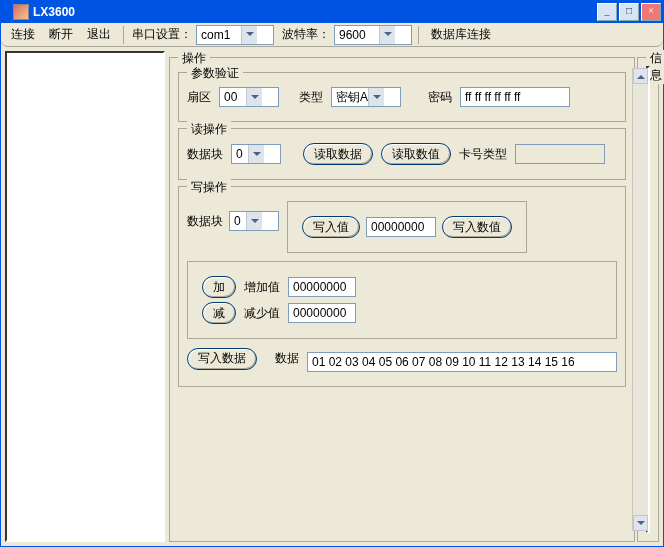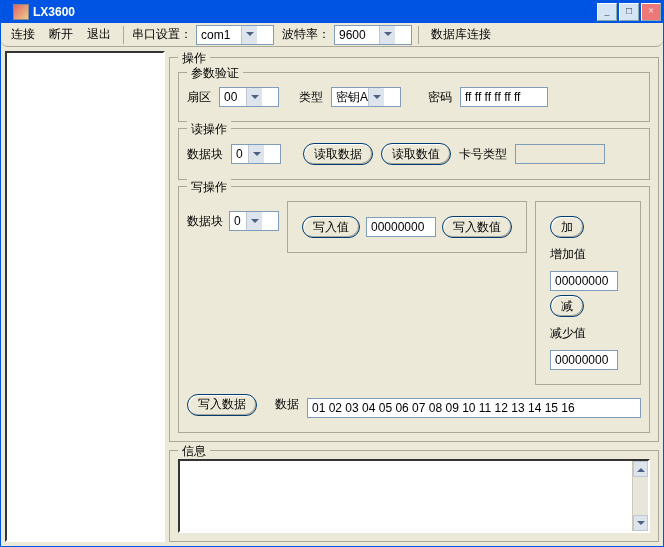--- a/index.html
+++ b/index.html
@@ -97,21 +97,21 @@
 .leftlist {
   width: 160px;
   height: 100%;
   background: #fff;
   border: 2px inset #fff;
   border-top-color:#888; border-left-color:#888;
 }
 .rightpane {
   flex: 1;
   display: flex;
-  flex-direction: column;
+  flex-direction: row;
   gap: 2px;
 }
 .groupbox {
   border: 1px solid #aca899;
   padding: 8px 8px 8px 8px;
   margin-top: 6px;
   position: relative;
 }
 .groupbox > .legend {
   position: absolute;
@@ -227,21 +227,21 @@
             <div class="combo" style="width:60px">
               <span class="val">00</span>
               <span class="arrow"></span>
             </div>
             <span class="lbl" style="margin-left:12px">类型</span>
             <div class="combo" style="width:70px">
               <span class="val">密钥A</span>
               <span class="arrow"></span>
             </div>
             <span class="lbl" style="margin-left:19px">密码</span>
-            <input class="input" style="width: 88px;" value="ff ff ff ff ff ff">
+            <input class="input" style="width: 110px;" value="ff ff ff ff ff ff">
           </div>
         </div>
 
         <div class="groupbox">
           <div class="legend">读操作</div>
           <div class="row">
             <span class="lbl">数据块</span>
             <div class="combo" style="width:50px">
               <span class="val">0</span>
               <span class="arrow"></span>

